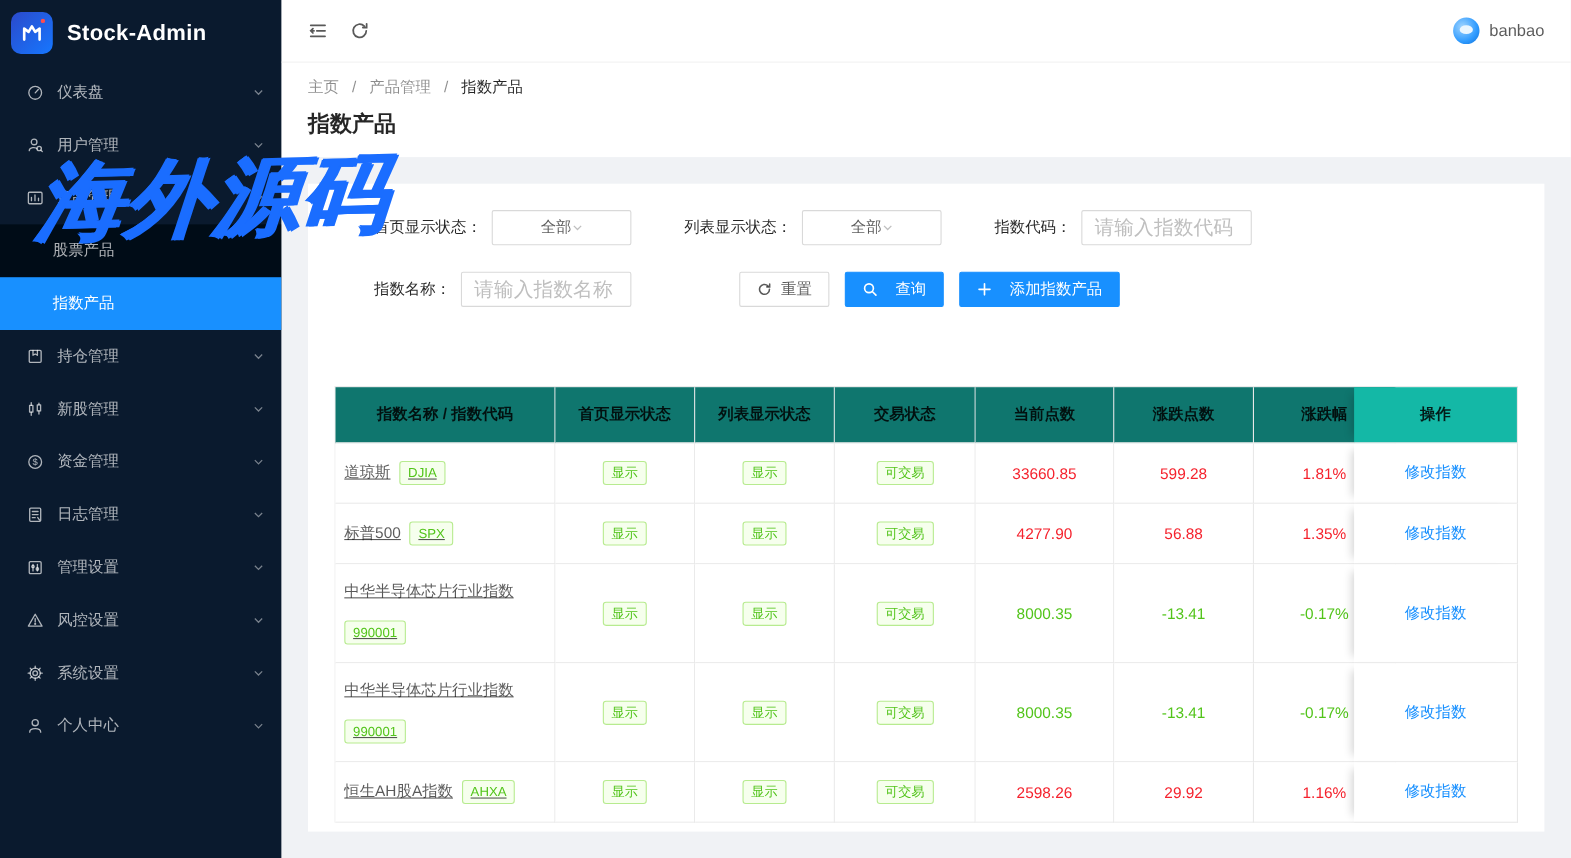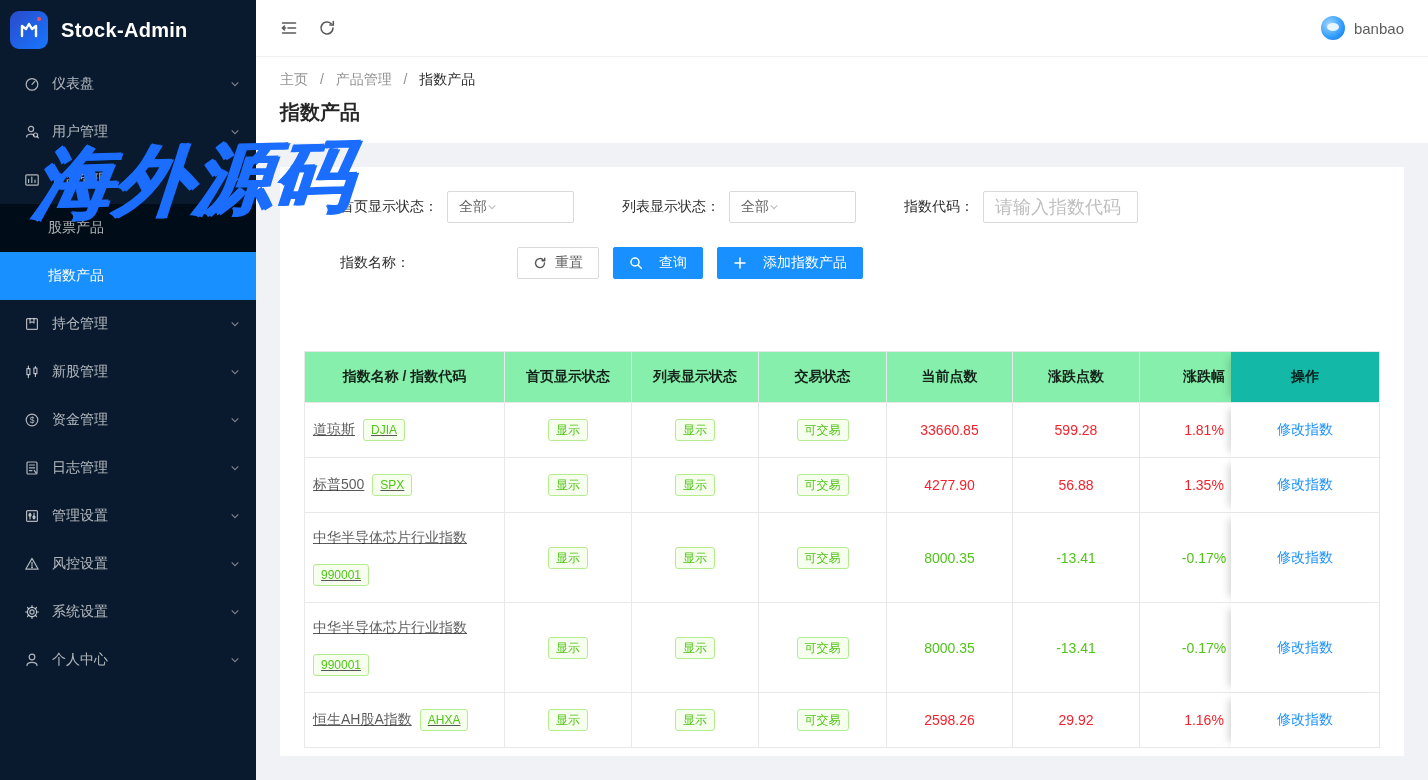--- a/index.html
+++ b/index.html
@@ -46,38 +46,38 @@
   .bc-cur{color:var(--txt-strong);}
   .page-title{margin-top:10px;font-size:20px;font-weight:600;color:var(--txt-strong);}
 
   .content{flex:1;background:#f0f2f5;padding:24px;overflow:hidden;}
   .card{background:#fff;width:1124px;height:100%;padding:24px;}
 
   
   .frow{display:flex;align-items:center;margin-bottom:24px;margin-left:36px;}
   .fitem{display:flex;align-items:center;margin-right:48px;}
   .fitem label{color:var(--txt-strong);margin-right:9px;white-space:nowrap;}
-  .select{height:32px;border:1px solid #d9d9d9;border-radius:2px;display:flex;align-items:center;justify-content:flex-start;padding:0 11px;background:#fff;cursor:pointer;}
+  .select{height:32px;border:1px solid #d9d9d9;border-radius:2px;display:flex;align-items:center;justify-content:center;padding:0 11px;background:#fff;cursor:pointer;}
   .select.w127{width:127px;} .select.w155{width:155px;}
   .sel-val{color:var(--txt);}
   .sel-val.placeholder{color:#bfbfbf;}
   .caret{color:#bfbfbf;display:inline-flex;}
   .tinput{height:32px;width:155px;border:1px solid #d9d9d9;border-radius:2px;padding:0 11px;font-size:18px;color:var(--txt);outline:none;font-family:inherit;}
   .tinput::placeholder{color:#bfbfbf;}
   .btn{height:32px;border:1px solid #d9d9d9;border-radius:2px;background:#fff;color:var(--txt);font-size:14px;padding:0 15px;display:inline-flex;align-items:center;cursor:pointer;font-family:inherit;}
   .btn svg{width:14px;height:14px;margin-right:8px;}
   .btn.primary{background:var(--accent);border-color:var(--accent);color:#fff;gap:8px;}
   .btn + .btn{margin-left:14px;}
   .btn.first-gap{margin-left:50px;}
 
   
   .table-wrap{margin-top:72px;width:1076px;overflow:hidden;position:relative;}
   table{border-collapse:separate;border-spacing:0;table-layout:fixed;width:1113px;border-top:1px solid var(--border);border-left:1px solid var(--border);}
   th,td{border-right:1px solid var(--border);border-bottom:1px solid var(--border);text-align:center;padding:16px 8px;font-size:14px;}
-  th{background:#86efac;color:var(--txt-strong);font-weight:600;}
+  th{background:#0f766e;color:var(--txt-strong);font-weight:600;}
   td{background:#fff;color:var(--txt);}
   th.op,td.op{position:sticky;right:0;box-shadow:-8px 0 8px -6px rgba(0,0,0,.18);}
   th.op{background:#14b8a6;} td.op{background:#fff;}
   .name-cell{display:flex;flex-wrap:wrap;align-items:center;gap:17px 8px;text-decoration:underline;}
   .tag{display:inline-block;border:1px solid #b7eb8f;background:#f6ffed;color:var(--down);font-size:12px;line-height:20px;padding:0 7px;border-radius:3px;white-space:nowrap;}
   .num.up{color:var(--up);} .num.down{color:var(--down);}
   .link{color:var(--accent);cursor:pointer;text-decoration:none;white-space:nowrap;}
 
   
   .watermark{position:absolute;left:34px;top:128px;z-index:99;pointer-events:none;
@@ -334,20 +334,21 @@
               </div>
             </div>
             <div class="fitem" style="margin-right:0">
               <label>指数代码：</label>
               <input class="tinput" type="text" placeholder="请输入指数代码" style="">
             </div>
           </div>
           <div class="frow" style="margin-bottom:0">
             <div class="fitem">
               <label>指数名称：</label>
+              <input class="tinput" type="text" placeholder="请输入指数名称" style="">
             </div>
             <button class="btn first-gap">
               <svg viewBox="0 0 14 14" fill="none" stroke="currentColor" stroke-width="1.4" stroke-linecap="round">
                 <path d="M11.5 7 a4.5 4.5 0 1 1 -1.4 -3.2"></path>
                   <path d="M11.7 2.2 V4.8 H9.1"></path>
               </svg>
               <span>重置</span>
             </button>
             <button class="btn primary">
               <svg viewBox="0 0 14 14" fill="none" stroke="currentColor" stroke-width="1.5" stroke-linecap="round">

